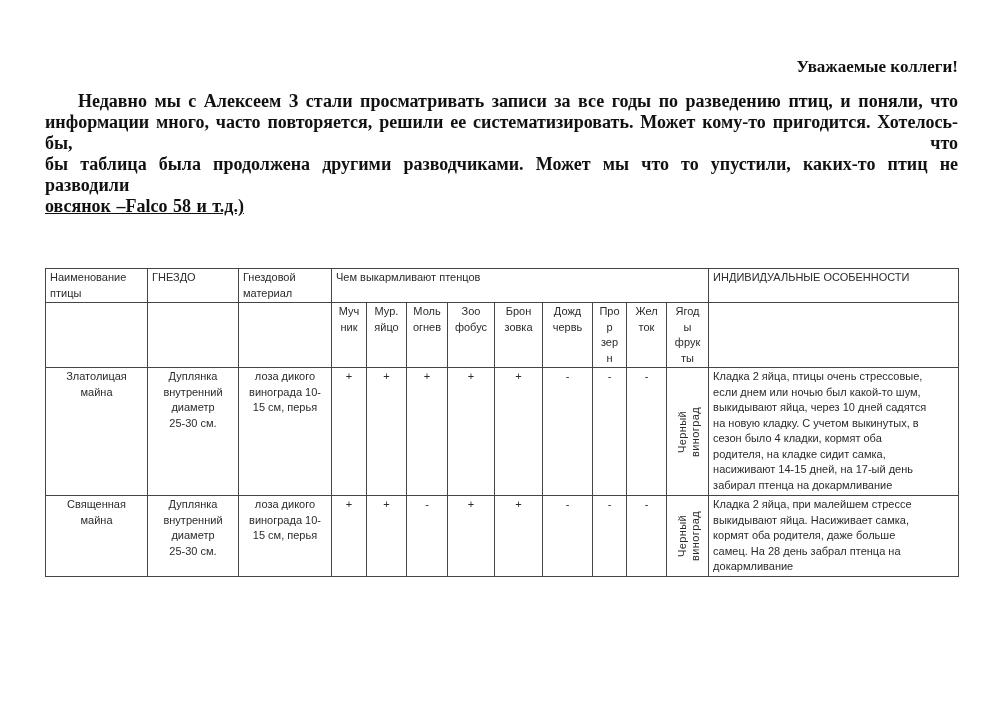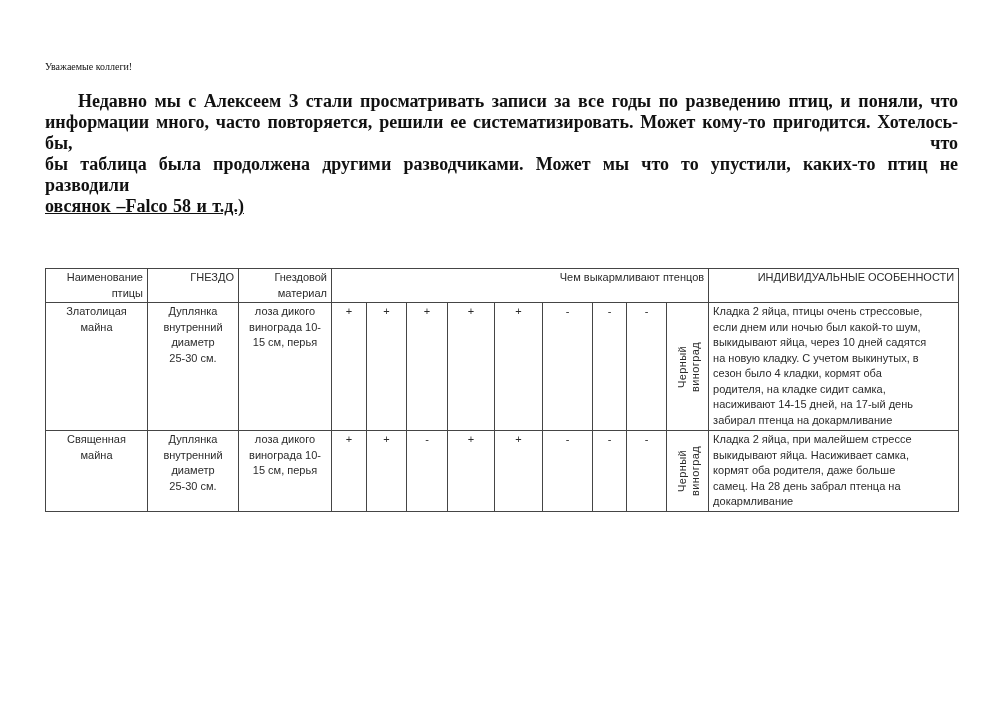--- a/index.html
+++ b/index.html
@@ -16,23 +16,23 @@
     height: 707px;
     background: #ffffff;
     font-family: "Liberation Serif", serif;
     color: #111111;
   }
   .content {
     padding: 0 42px 0 45px;
   }
   .doc-title {
     margin: 56px 0 0 0;
-    text-align: left;
-    font-size: 10px;
-    font-weight: normal;
+    text-align: right;
+    font-size: 17px;
+    font-weight: bold;
     line-height: 21px;
   }
   .intro {
     margin: 14px 0 0 0;
     font-size: 18px;
     font-weight: bold;
     line-height: 21px;
   }
   .intro-line {
     display: block;
@@ -59,21 +59,21 @@
     color: #2b2b2b;
   }
   table.breeding td, table.breeding th {
     border: 1px solid #454545;
     vertical-align: top;
     padding: 1px 4px;
     font-weight: normal;
     overflow: hidden;
   }
   th.head {
-    text-align: right;
+    text-align: left;
     white-space: pre-line;
     padding: 1px 2px;
   }
   th.subhead {
     text-align: center;
     white-space: pre-line;
     padding: 1px 1px;
   }
   td.txt {
     white-space: pre-line;
@@ -141,20 +141,48 @@
       <tbody>
         <tr class="hrow1">
           <th class="head">Наименование
 птицы</th>
           <th class="head">ГНЕЗДО</th>
           <th class="head">Гнездовой
 материал</th>
           <th class="head" colspan="9">Чем выкармливают птенцов</th>
           <th class="head">ИНДИВИДУАЛЬНЫЕ ОСОБЕННОСТИ</th>
         </tr>
+        <tr class="hrow2">
+          <td></td>
+          <td></td>
+          <td></td>
+          <th class="subhead">Муч
+ник</th>
+          <th class="subhead">Мур.
+яйцо</th>
+          <th class="subhead">Моль
+огнев</th>
+          <th class="subhead">Зоо
+фобус</th>
+          <th class="subhead">Брон
+зовка</th>
+          <th class="subhead">Дожд
+червь</th>
+          <th class="subhead">Про
+р
+зер
+н</th>
+          <th class="subhead">Жел
+ток</th>
+          <th class="subhead">Ягод
+ы
+фрук
+ты</th>
+          <td></td>
+        </tr>
 
         <tr class="drow1">
           <td class="txt">Златолицая
 майна</td>
           <td class="txt">Дуплянка
 внутренний
 диаметр
 25-30 см.</td>
           <td class="txt">лоза дикого
 винограда 10-

